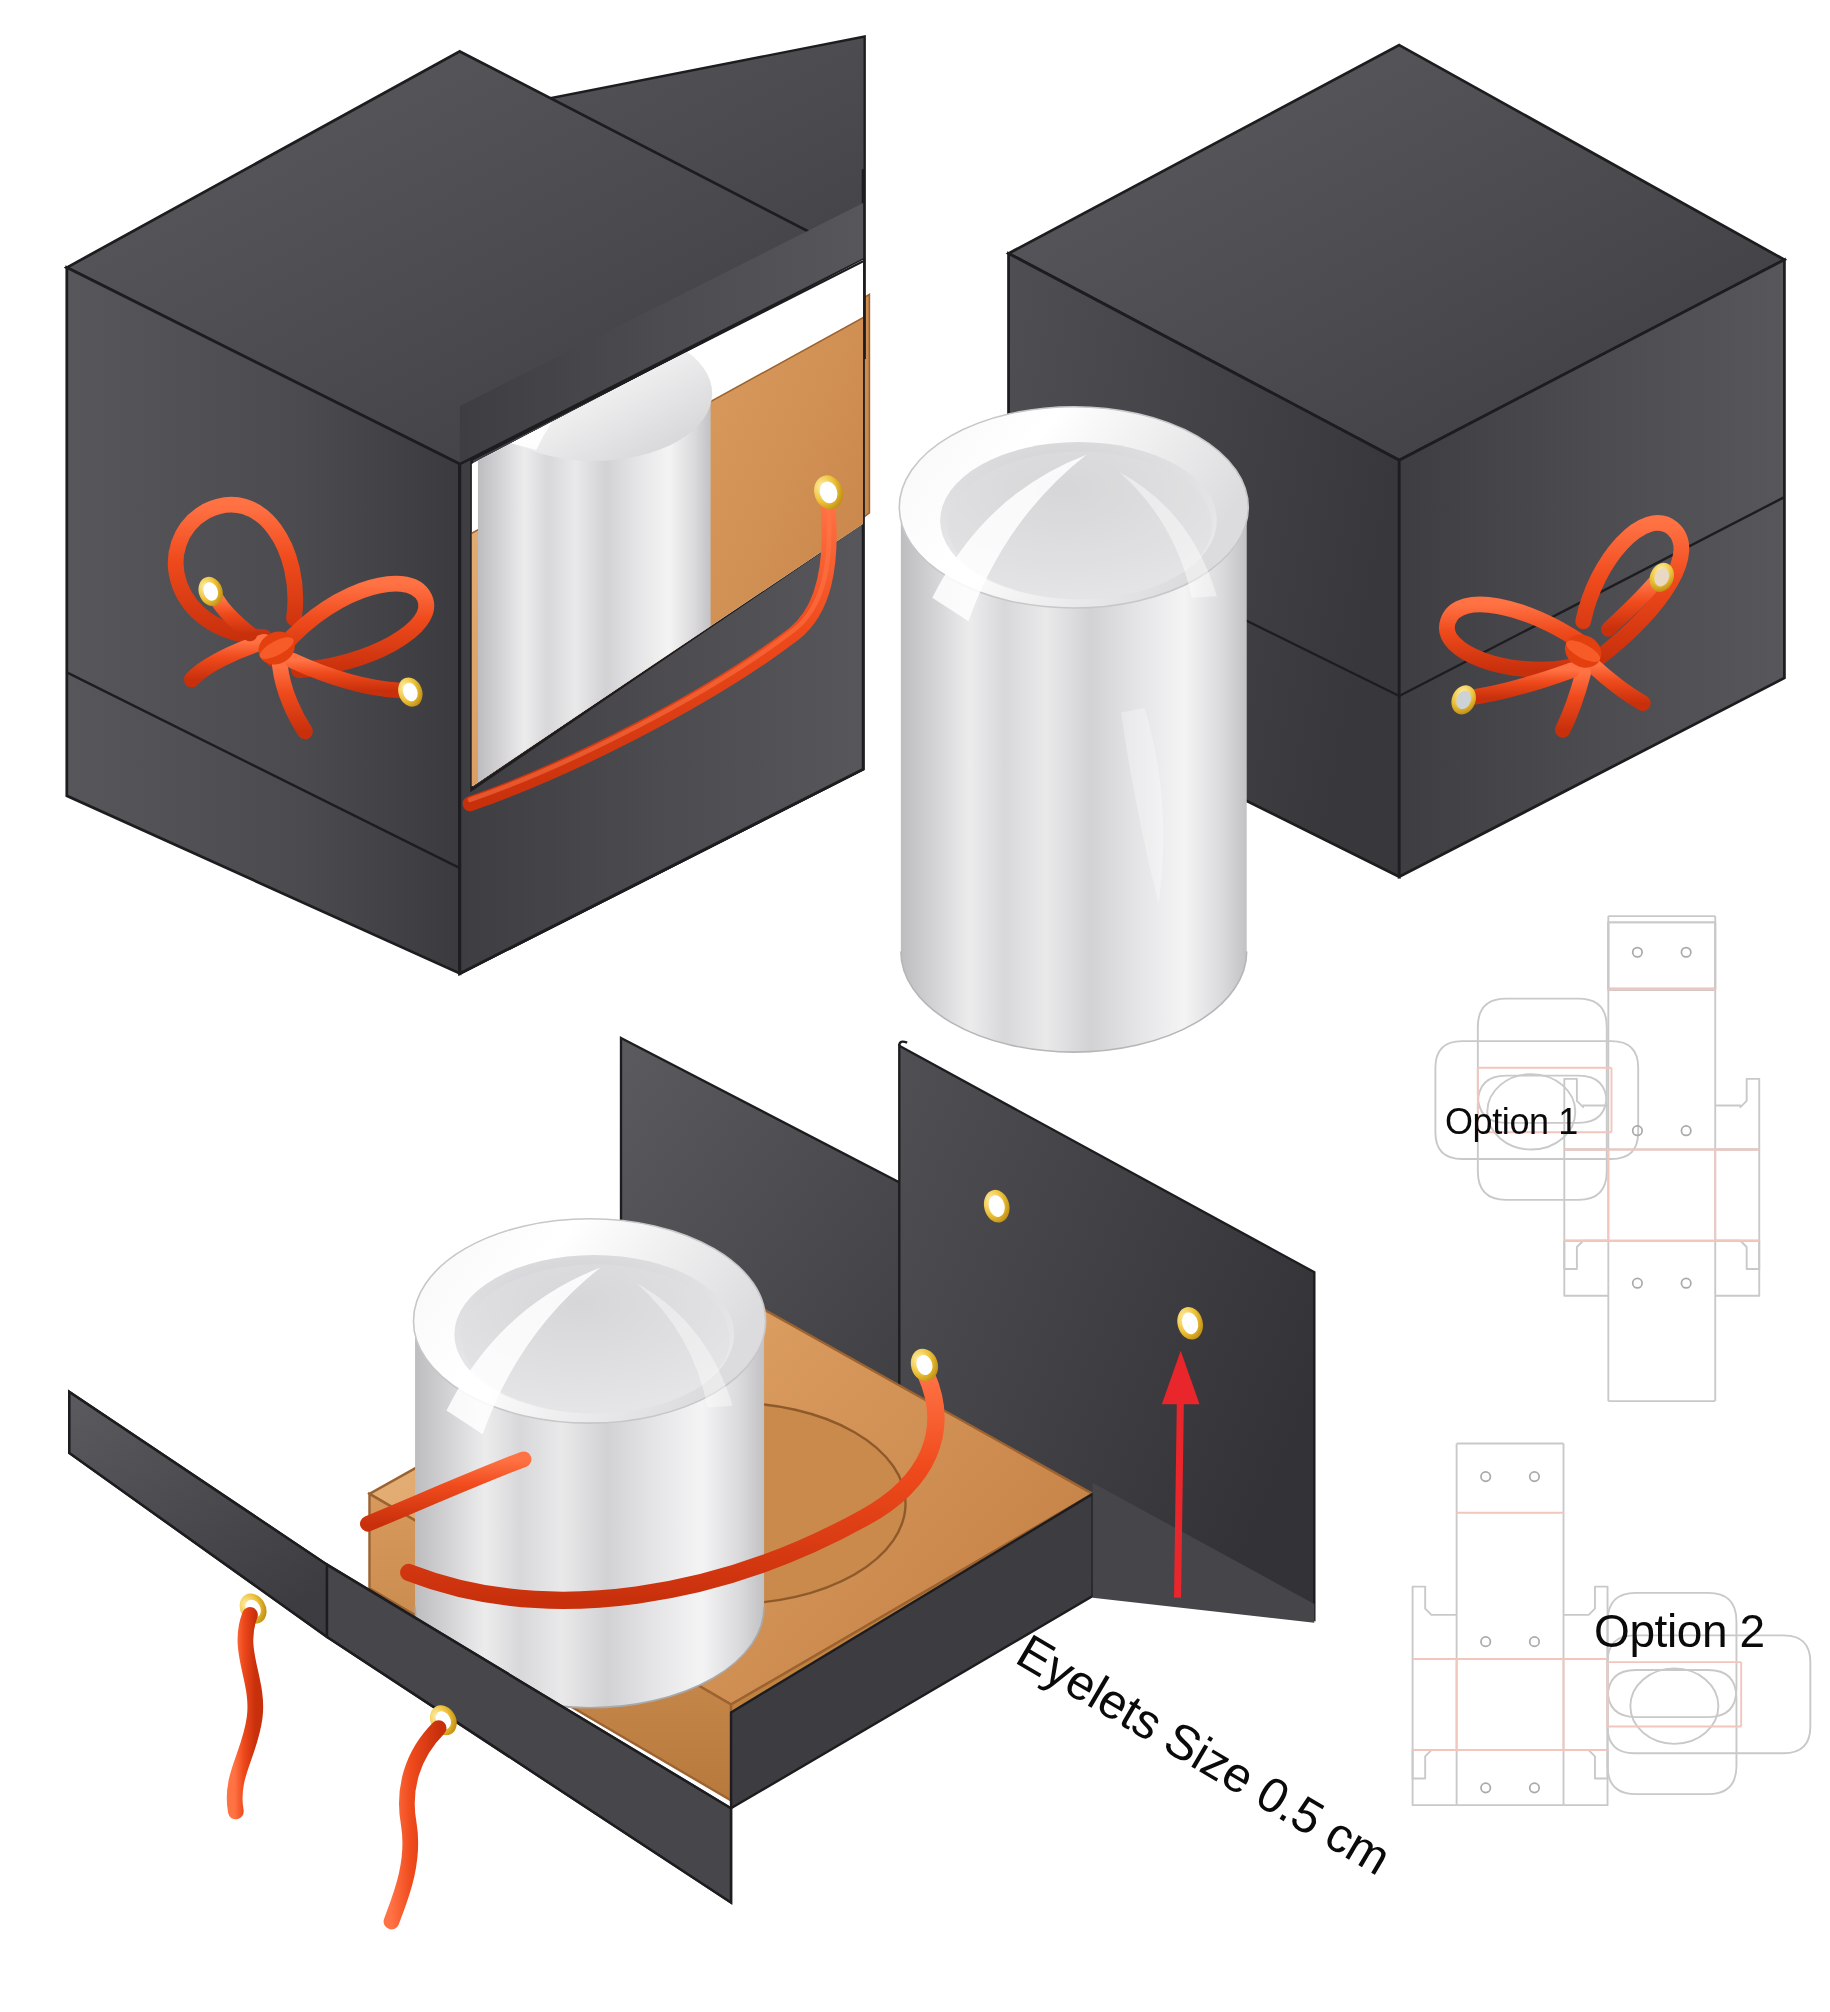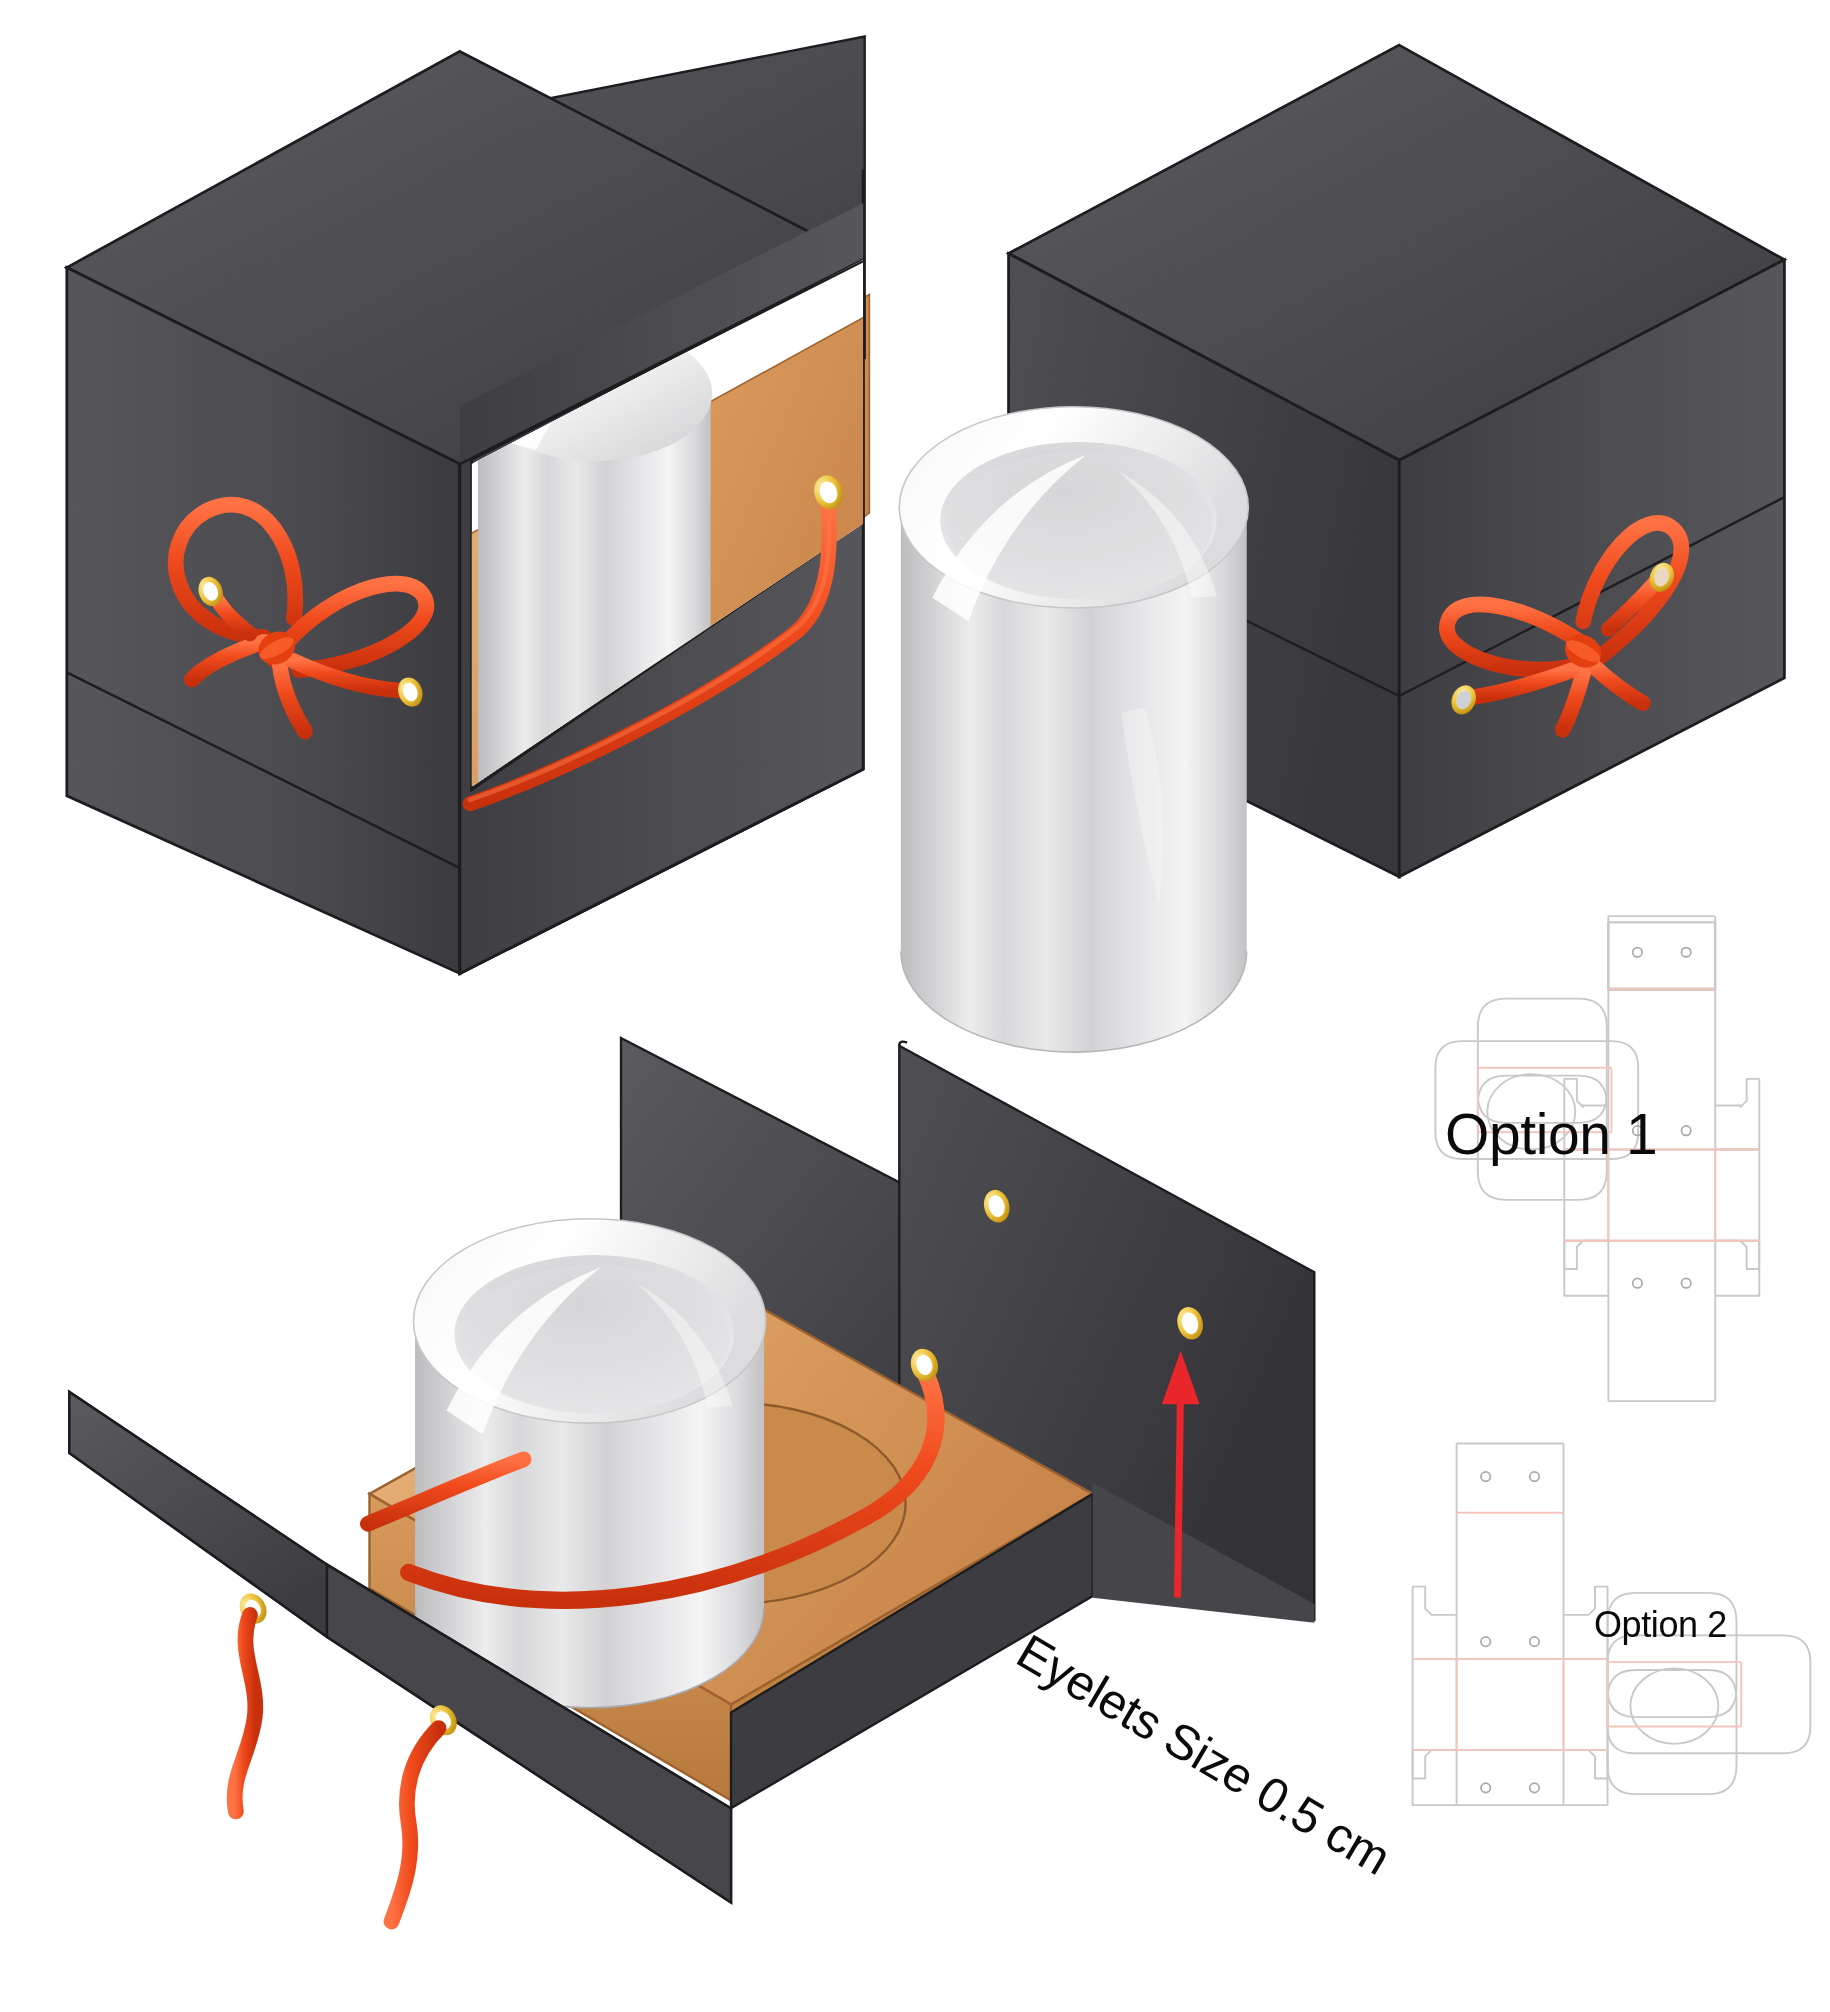--- a/index.html
+++ b/index.html
@@ -8,22 +8,22 @@
     font-family:"Liberation Sans","DejaVu Sans",sans-serif;
     width:1830px;height:2013px;overflow:hidden;position:relative;
   }
   #stage{position:absolute;left:0;top:0;width:1830px;height:2013px;background:#ffffff;}
   svg.layer{position:absolute;left:0;top:0;width:1830px;height:2013px;}
   .lbl{
     position:absolute;color:#0a0a0a;font-weight:400;
     font-family:"Liberation Sans","DejaVu Sans",sans-serif;
     white-space:nowrap;letter-spacing:-0.4px;
   }
-  #opt1-label{left:1445px;top:1101px;font-size:57px;}
-  #opt2-label{left:1594px;top:1604px;font-size:36px;text-align:center;}
+  #opt1-label{left:1445px;top:1101px;font-size:36px;}
+  #opt2-label{left:1594px;top:1604px;font-size:46px;text-align:center;}
   #eyelet-note{
     left:1036px;top:1623px;font-size:49px;
     transform:rotate(30.5deg);transform-origin:0 0;
   }
 </style>
 </head>
 <body>
 
 <div id="stage">
 

